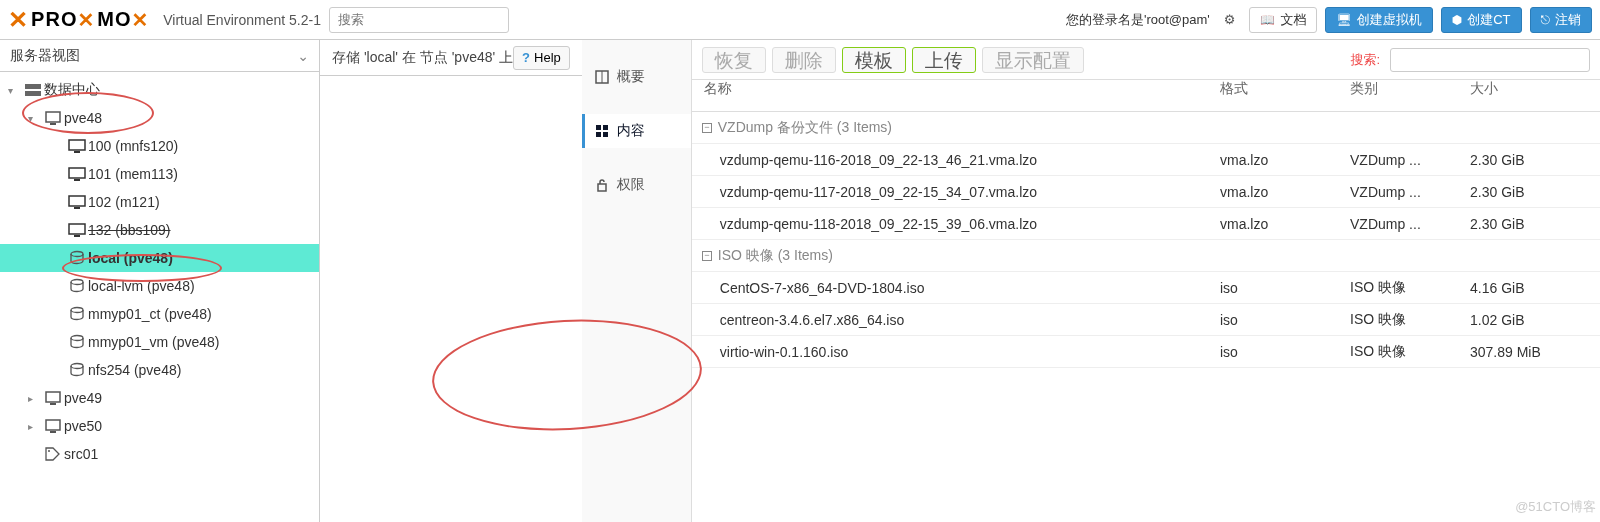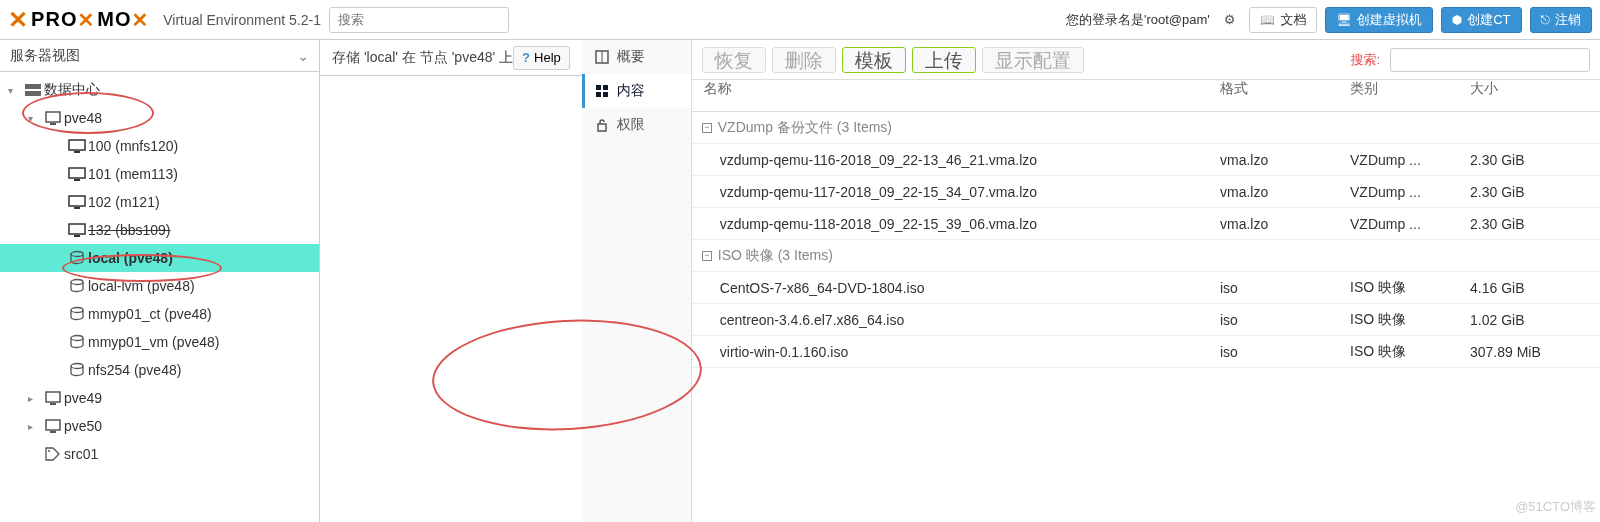--- a/index.html
+++ b/index.html
@@ -34,21 +34,21 @@
 .indent-2 { padding-left: 52px; }
 .strike { text-decoration: line-through; }
 
 
 .content { flex: 1; display: flex; flex-direction: row; background: #fff; }
 .crumb-bar { height: 36px; border-bottom: 1px solid #ccc; display: flex; align-items: center; padding: 0 12px; justify-content: space-between; font-size: 14px; color: #444; }
 .help-btn { height: 24px; border: 1px solid #ccc; border-radius: 3px; padding: 0 8px; display: inline-flex; align-items: center; gap: 4px; background: #f8f8f8; cursor: pointer; font-size: 13px; }
 
 .content-body { flex: 1; display: flex; }
 .subnav { width: 110px; border-right: 1px solid #ddd; background: #f9f9f9; }
-.subnav-item { height: 34px; display: flex; align-items: center; gap: 8px; padding: 0 10px; font-size: 14px; color: #555; cursor: pointer; border-left: 3px solid transparent; }
+.subnav-item { height: 34px; display: flex; align-items: center; gap: 8px; padding: 0 10px; font-size: 14px; color: #555; cursor: pointer; border-left: 3px solid transparent; margin-top: 20px; }
 .subnav-item.active { color: #0f172a; border-left-color: #3892d4; background: #fff; font-weight: 500; }
 .subnav-item svg { width: 14px; height: 14px; }
 
 .data-area { flex: 1; display: flex; flex-direction: column; }
 .toolbar { height: 40px; border-bottom: 1px solid #ddd; display: flex; align-items: center; padding: 0 10px; gap: 6px; }
 .tbtn { height: 26px; border: 1px solid #84cc16; border-radius: 3px; padding: 0 12px; background: #f8f8f8; cursor: pointer; font-size: 19px; color: #555; }
 .tbtn.disabled { color: #aaa; border-color: #ddd; cursor: default; }
 .toolbar .spacer2 { flex: 1; }
 .toolbar label { font-size: 13px; color: #ef4444; margin-right: 4px; }
 .toolbar input { height: 24px; width: 200px; border: 1px solid #ccc; border-radius: 3px; padding: 0 6px; }

